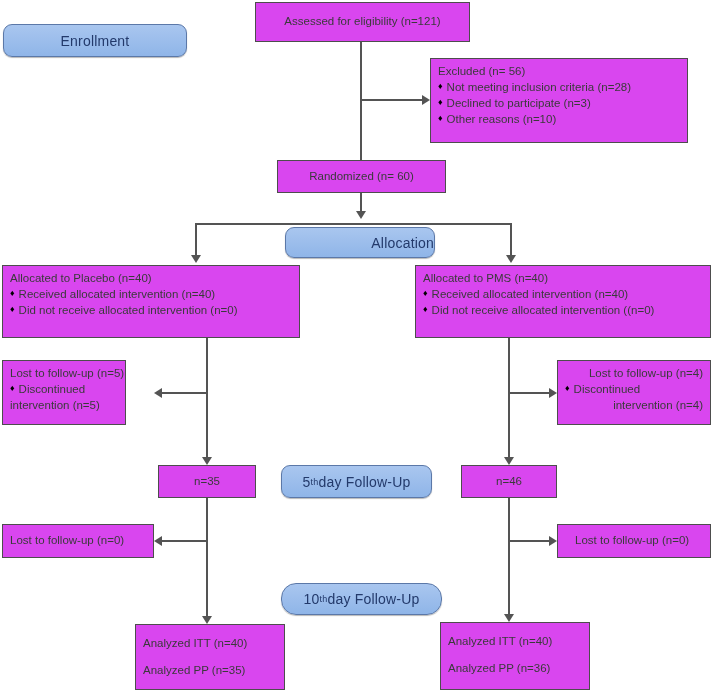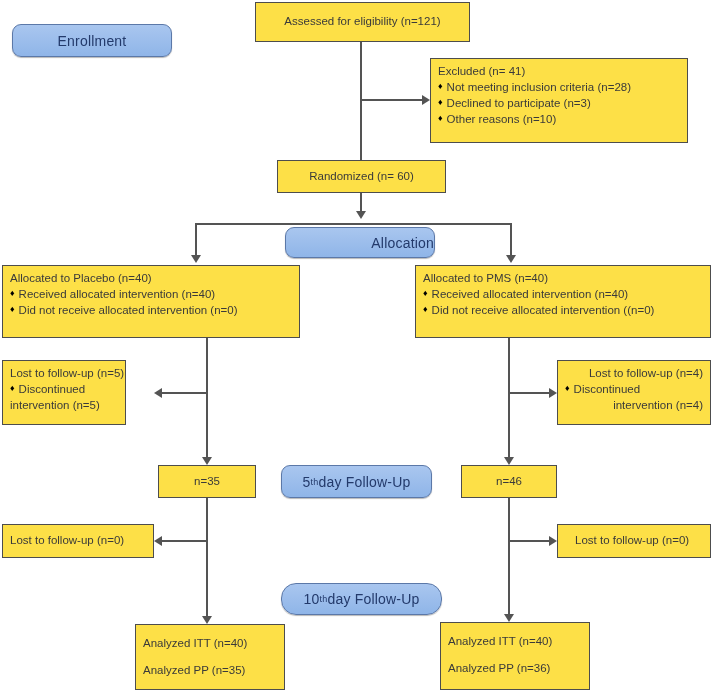--- a/index.html
+++ b/index.html
@@ -1,19 +1,19 @@
 <!DOCTYPE html>
 <html><head>
 <meta charset="utf-8">
 <style>
   html,body{margin:0;padding:0;background:#ffffff;}
   body{font-family:"Liberation Sans",sans-serif;}
   #canvas{position:relative;width:712px;height:692px;background:#fff;overflow:hidden;}
 
-  .box{position:absolute;box-sizing:border-box;border:1px solid #4d4d4d;background:#fde047;
+  .box{position:absolute;box-sizing:border-box;border:1px solid #4d4d4d;background:#d946ef;
        color:#3a3a3a;font-size:11.5px;line-height:1.38;padding:5px 7px;}
   .box .title{white-space:nowrap;}
   .li{display:flex;align-items:flex-start;gap:4px;white-space:nowrap;}
   .li .dia{font-size:9px;line-height:1.5;color:#000;flex:0 0 auto;}
   .li .txt{white-space:nowrap;}
   .ctr{display:flex;align-items:center;justify-content:center;height:100%;padding:0;}
 
   .pill{position:absolute;box-sizing:border-box;border:1px solid #5b78a8;border-radius:9px;
         background:linear-gradient(#a9c6ef,#8fb5e8);color:#233a6b;
         display:flex;align-items:center;justify-content:center;
@@ -27,21 +27,21 @@
   .ar{position:absolute;width:0;height:0;}
   .ar-d{border-left:5px solid transparent;border-right:5px solid transparent;border-top:8px solid #545454;}
   .ar-l{border-top:5px solid transparent;border-bottom:5px solid transparent;border-right:8px solid #545454;}
   .ar-r{border-top:5px solid transparent;border-bottom:5px solid transparent;border-left:8px solid #545454;}
 </style>
 </head>
 <body>
 
 <div id="canvas">
 
-  <div class="pill" style="left:12px;top:24px;width:160px;height:33px;">
+  <div class="pill" style="left:3px;top:24px;width:184px;height:33px;">
     <span>Enrollment</span>
   </div>
 
   <div class="pill" style="left:285px;top:227px;width:150px;height:31px;justify-content:flex-end;">
     <span>Allocation</span>
   </div>
 
   <div class="pill" style="left:281px;top:465px;width:151px;height:33px;">
     <span>5</span>
       <sup>th</sup>
@@ -88,21 +88,21 @@
   <div class="ln hl" style="left:508px;top:540px;width:42px;"></div>
   <div class="ar ar-r" style="left:549px;top:536px;"></div>
 
   <div class="box" style="left:255px;top:2px;width:215px;height:40px;">
     <div class="ctr">
         <span class="title">Assessed for eligibility (n=121)</span>
       </div>
   </div>
 
   <div class="box" style="left:430px;top:58px;width:258px;height:85px;">
-    <div class="title">Excluded (n= 41)</div>
+    <div class="title">Excluded (n= 56)</div>
     <div class="li">
         <span class="dia">♦</span>
         <span class="txt">Not meeting inclusion criteria (n=28)</span>
       </div>
     <div class="li">
         <span class="dia">♦</span>
         <span class="txt">Declined to participate (n=3)</span>
       </div>
     <div class="li">
         <span class="dia">♦</span>

